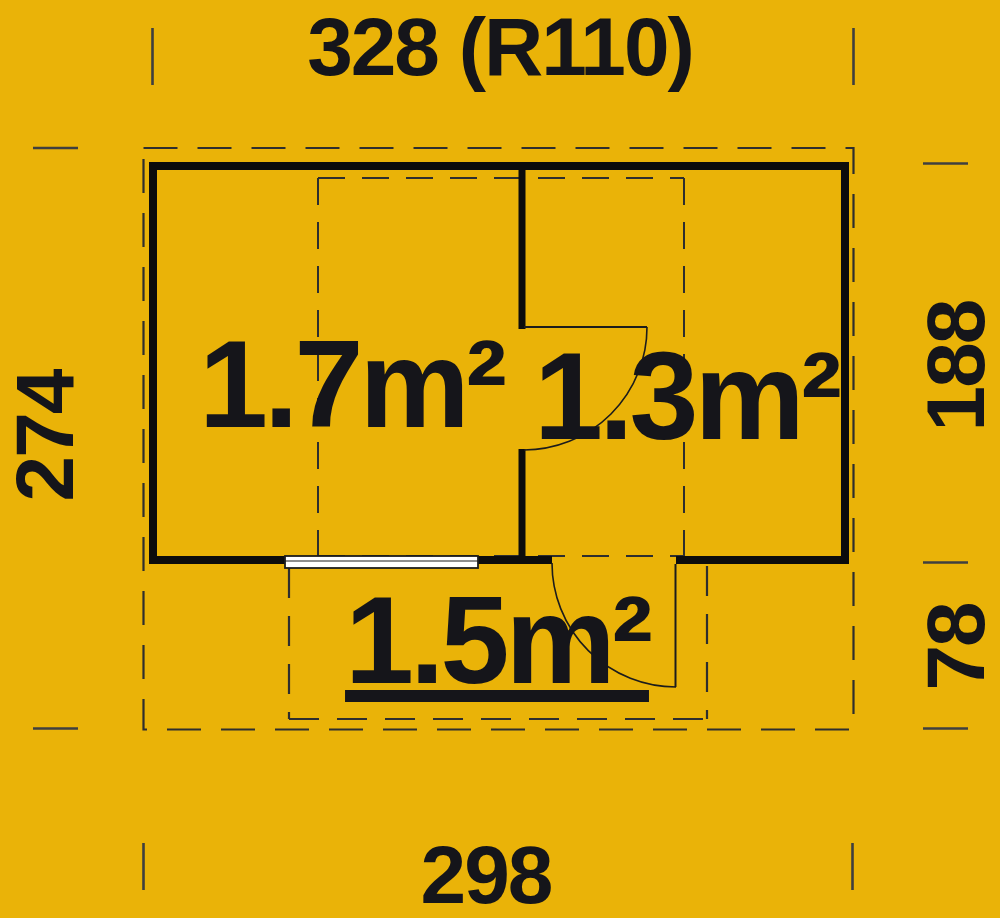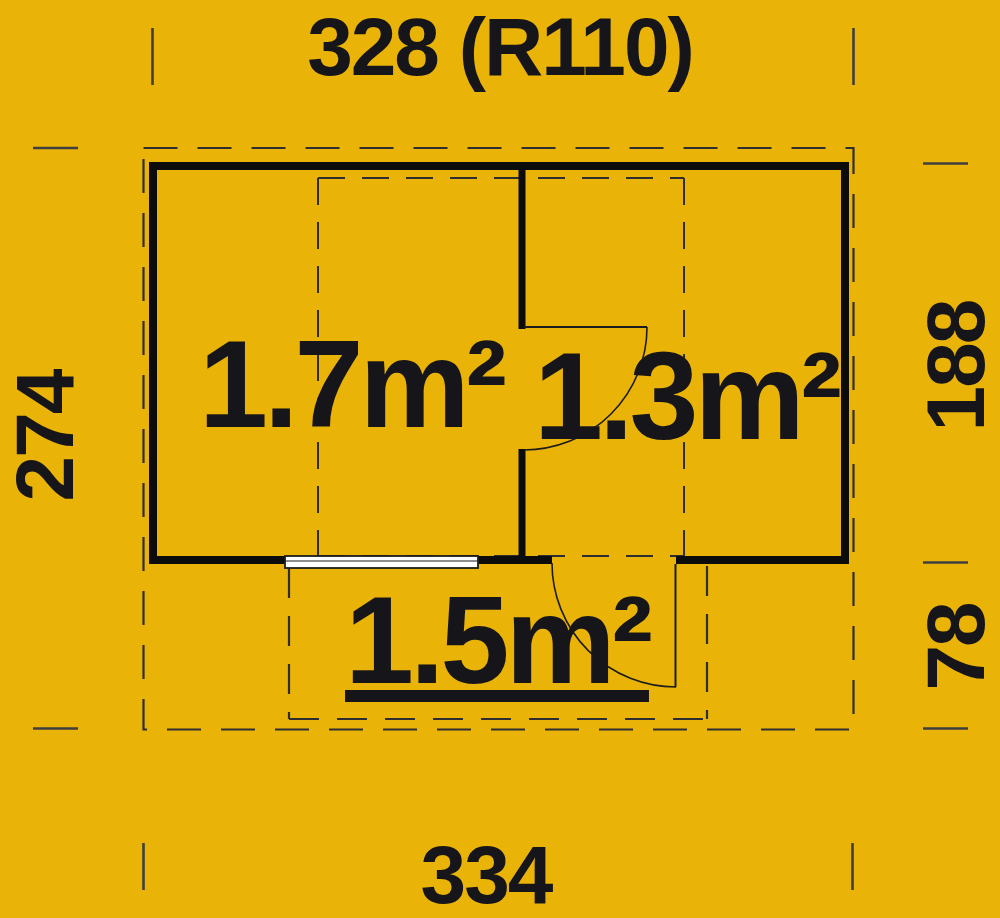--- a/index.html
+++ b/index.html
@@ -99,21 +99,21 @@
   </svg>
 
   <div class="txt dim" style="left:500px;top:47px;">328 (R110)</div>
 
   <div class="txt dim rot" style="left:45px;top:436px;">274</div>
 
   <div class="txt dim rot" style="left:956px;top:366px;">188</div>
 
   <div class="txt dim rot" style="left:956px;top:647px;">78</div>
 
-  <div class="txt dim" style="left:486px;top:875px;">334</div>
+  <div class="txt dim" style="left:486px;top:875px;">298</div>
 
   <div class="txt room" style="left:351px;top:384px;">1.7m²</div>
 
   <div class="txt room" style="left:686px;top:384px;margin-top:12px;">1.3m²</div>
 
   <div class="txt room" style="left:497px;top:640px;text-decoration:underline;">1.5m²</div>
 
 </div>
 
 </body></html>

